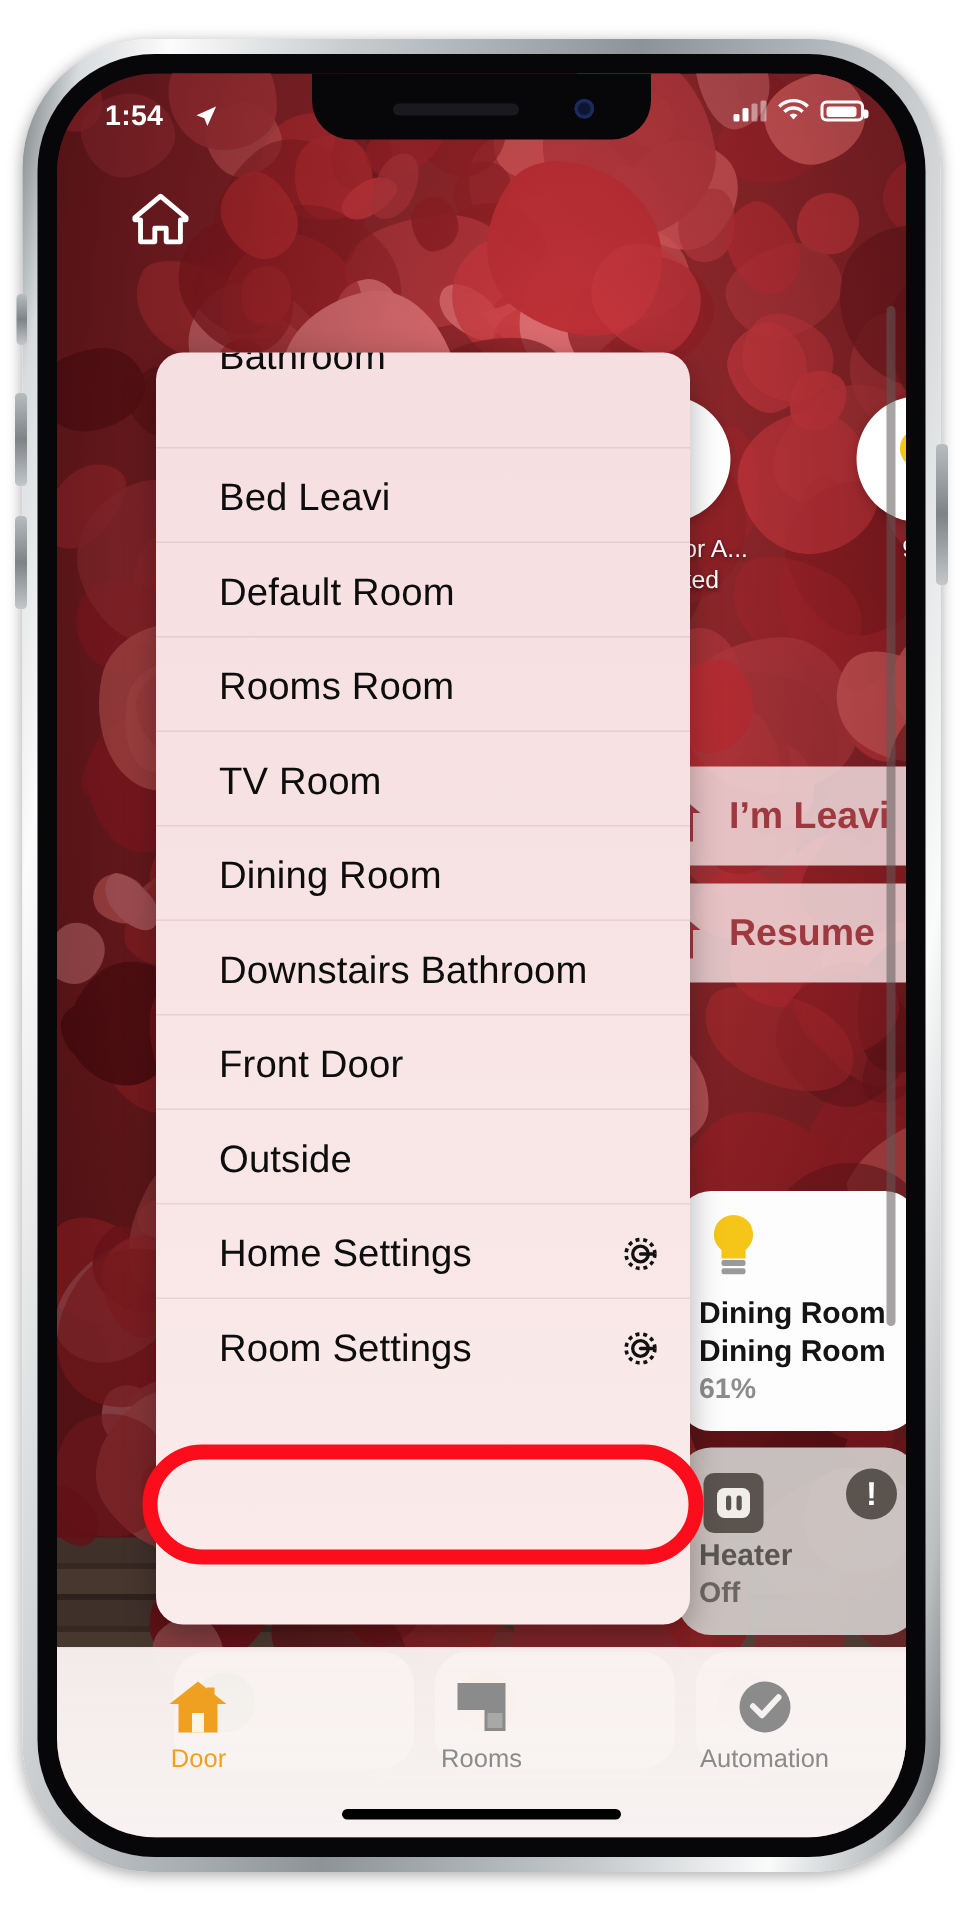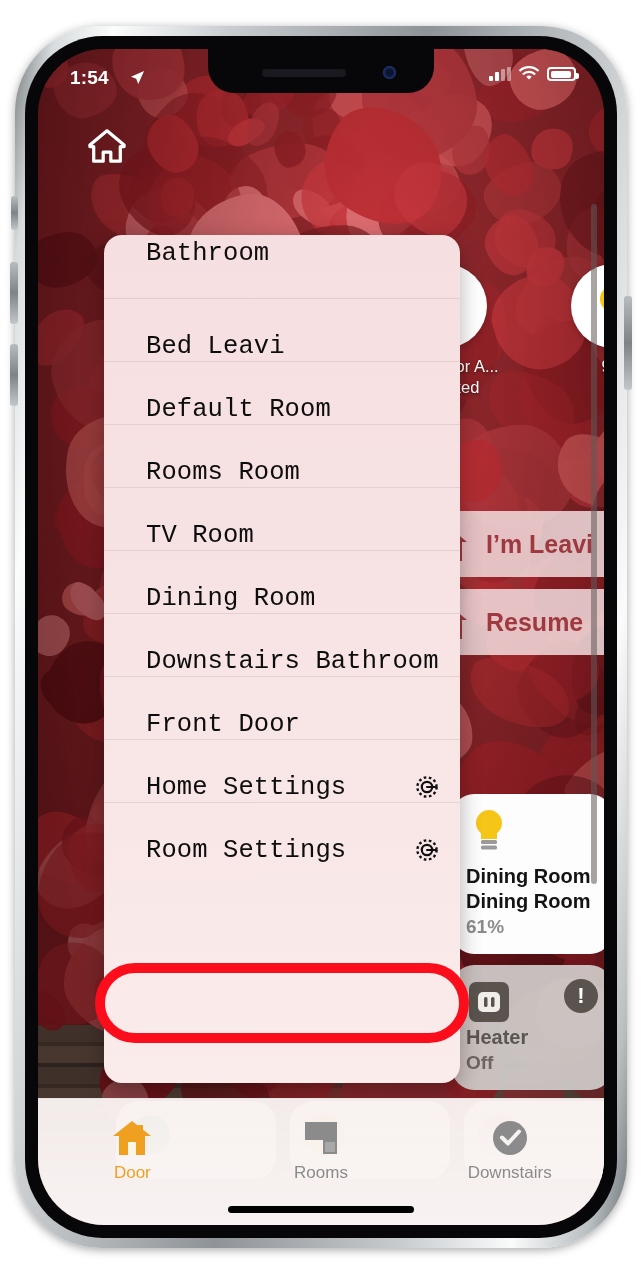--- a/index.html
+++ b/index.html
@@ -114,22 +114,22 @@
   .ltile .dot{ width:40px; height:40px; border-radius:50%; }
 
   
   .menu{
     position:absolute; left:66px; top:186px; width:356px; height:848px; z-index:45;
     border-radius:18px; overflow:hidden;
     background:linear-gradient(180deg,#f6dfe1 0%,#f7e2e3 35%,#f9e7e7 70%,#faeceb 100%);
     box-shadow:0 6px 22px rgba(0,0,0,.3);
   }
   .menu-item{
-    position:relative; height:63px; display:flex; align-items:flex-end;
-    padding:4px 18px 0 42px; border-top:1px solid rgba(150,110,112,.17);font-family:Liberation Mono, monospace;
+    position:relative; height:63px; display:flex; align-items:center;
+    padding:4px 18px 0 42px; border-top:1px solid rgba(150,110,112,.17);
   }
   .menu-item:first-child{ border-top:none; }
   .menu-item .mlabel{ font-size:25.5px; color:#0d0d0d; font-weight:400; letter-spacing:.1px; }
   .menu-item .gear{ margin-left:auto; width:30px; height:30px; }
   .menu-item.clipped .mlabel{ position:relative; top:-30px; }
   .scrollbar{
     position:absolute; right:7px; top:155px; width:6px; height:680px;
     background:rgba(96,90,90,.55); border-radius:3px; z-index:47;
   }
 
@@ -570,20 +570,23 @@
           <div class="menu-item">
             <span class="mlabel">Dining Room</span>
           </div>
           <div class="menu-item">
             <span class="mlabel">Downstairs Bathroom</span>
           </div>
           <div class="menu-item">
             <span class="mlabel">Front Door</span>
           </div>
           <div class="menu-item">
+            <span class="mlabel">Outside</span>
+          </div>
+          <div class="menu-item">
             <span class="mlabel">Home Settings</span>
             <svg class="gear" viewBox="0 0 30 30">
               <circle cx="15" cy="15" r="5.2" fill="none" stroke="#111" stroke-width="2.2"></circle>
               <circle cx="15" cy="15" r="9.6" fill="none" stroke="#111" stroke-width="2.4" stroke-dasharray="2.6 2.6"></circle>
               <path d="M15 15h8.4" stroke="#111" stroke-width="2.2" stroke-linecap="round"></path>
             </svg>
           </div>
           <div class="menu-item">
             <span class="mlabel">Room Settings</span>
             <svg class="gear" viewBox="0 0 30 30">
@@ -618,19 +621,19 @@
         </div>
         <div class="tl">Rooms</div>
       </div>
       <div class="tab">
         <div class="ti">
           <svg width="40" height="40" viewBox="0 0 40 40">
             <circle cx="20" cy="20" r="17" fill="#8b8b8b"></circle>
             <path d="M12 19.5l6 6 11-12" fill="none" stroke="#f6f2f1" stroke-width="4" stroke-linecap="round" stroke-linejoin="round"></path>
           </svg>
         </div>
-        <div class="tl">Downstairs</div>
+        <div class="tl">Automation</div>
       </div>
     </div>
     <div class="home-ind"></div>
 
   </div>
 </div>
 
 </body></html>

